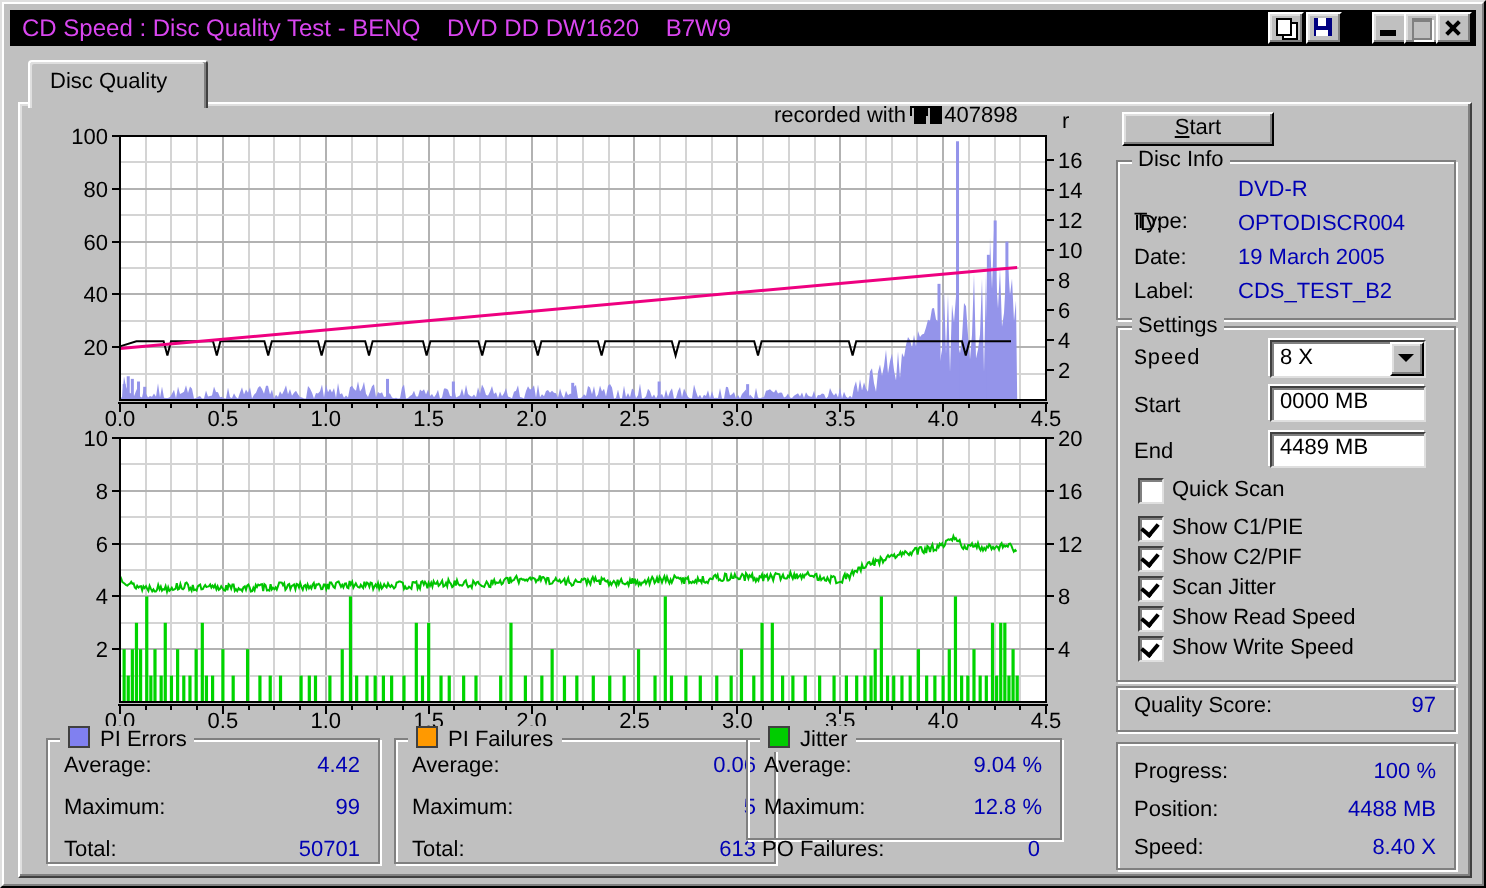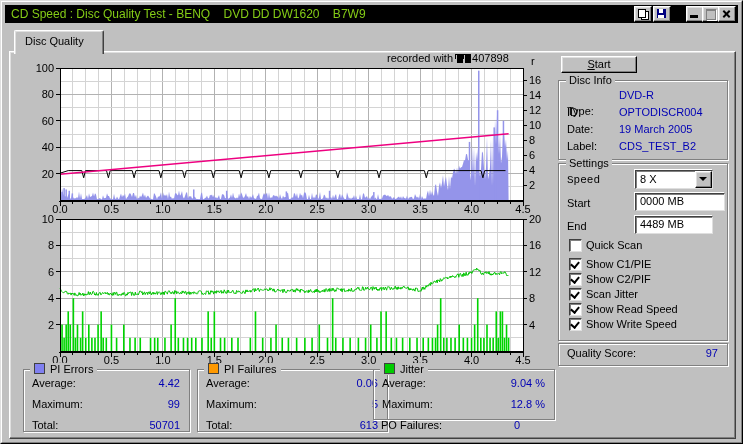--- a/index.html
+++ b/index.html
@@ -1,21 +1,21 @@
 <!DOCTYPE html>
 <html><head>
 <meta charset="utf-8">
 <style>
   html,body{margin:0;padding:0;}
   body{width:743px;height:444px;position:relative;background:#c0c0c0;font-family:"Liberation Sans",sans-serif;font-size:11px;color:#000;overflow:hidden;}
   .abs{position:absolute;}
   .window{position:absolute;inset:0;background:#c0c0c0;border:1px solid;border-color:#dfdfdf #000 #000 #dfdfdf;}
   .window-inner{position:absolute;inset:0;border:1px solid;border-color:#fff #808080 #808080 #fff;}
   .titlebar{position:absolute;left:4px;top:4px;right:4px;height:18px;background:#000;}
-  .title-text{position:absolute;left:6px;top:0;line-height:18px;color:#84cc16;font-size:12px;white-space:pre;}
+  .title-text{position:absolute;left:6px;top:0;line-height:18px;color:#d946ef;font-size:12px;white-space:pre;}
   .tbtn{position:absolute;background:#c0c0c0;border:1px solid;border-color:#fff #000 #000 #fff;box-shadow:inset -1px -1px 0 #808080,inset 1px 1px 0 #dfdfdf;}
   .tab{position:absolute;left:13px;top:29px;width:88px;height:23px;background:#c0c0c0;border:1px solid;border-color:#fff #404040 #c0c0c0 #fff;border-bottom:none;box-shadow:inset -1px 0 0 #808080,inset 1px 1px 0 #dfdfdf;border-radius:2px 2px 0 0;z-index:3;}
   .tab-label{position:absolute;left:10px;top:4px;}
   .panel{position:absolute;left:8px;top:50px;width:725px;height:386px;border:1px solid;border-color:#fff #404040 #404040 #fff;box-shadow:inset -1px -1px 0 #808080,inset 1px 1px 0 #dfdfdf;background:#c0c0c0;z-index:1;}
   .chart{position:absolute;z-index:2;}
   svg text{font-family:"Liberation Sans",sans-serif;font-size:11px;fill:#000;}
   .recorded{position:absolute;left:386px;top:51px;height:13px;z-index:4;white-space:nowrap;}
   .nero-glyph{display:inline-block;width:6px;height:9px;background:#000;vertical-align:-1px;position:relative;margin:0 1px;}
   .nero-glyph::before{content:"";position:absolute;left:-2px;top:0;width:2px;height:4px;border-left:1px solid #000;border-top:1px solid #000;}
   .corner-glyph{position:absolute;left:530px;top:54px;z-index:4;}
@@ -479,21 +479,21 @@
   <div class="group" style="left:557px;top:162px;width:168px;height:176px;">
     <span class="group-label">Settings</span>
     <span class="row-label" style="top:10px;font-family:Liberation Mono, monospace;">Speed</span>
     <div class="sunken" style="left:76px;top:6px;width:76px;height:17px;background:#fff;">
       <span class="val" style="top:2px;">8 X</span>
       <div class="combo-arrow-btn">
         <span class="arrow-down"></span>
       </div>
     </div>
     <span class="row-label" style="top:33px;">Start</span>
-    <div class="sunken" style="left:76px;top:29px;width:76px;height:16px;padding-left:12px;">
+    <div class="sunken" style="left:76px;top:29px;width:76px;height:16px;">
       <span class="val">0000 MB</span>
     </div>
     <span class="row-label" style="top:56px;">End</span>
     <div class="sunken" style="left:76px;top:52px;width:76px;height:16px;">
       <span class="val">4489 MB</span>
     </div>
     <div class="cb-row" style="top:75px;">
       <span class="cb-box"></span>
       <span class="cb-label">Quick Scan</span>
     </div>
@@ -517,40 +517,48 @@
       <span class="cb-box on"></span>
       <span class="cb-label">Show Write Speed</span>
     </div>
   </div>
 
   <div class="group" style="left:557px;top:342px;width:168px;height:21px;">
     <span class="row-label" style="top:3px;">Quality Score:</span>
     <span class="row-value" style="top:3px;">97</span>
   </div>
 
+  <div class="group" style="left:557px;top:370px;width:168px;height:62px;">
+    <span class="row-label" style="top:8px;">Progress:</span>
+    <span class="row-value" style="top:8px;">100 %</span>
+    <span class="row-label" style="top:27px;">Position:</span>
+    <span class="row-value" style="top:27px;">4488 MB</span>
+    <span class="row-label" style="top:46px;">Speed:</span>
+    <span class="row-value" style="top:46px;">8.40 X</span>
+  </div>
 
   <div class="statbox" style="left:22px;top:368px;width:165px;height:61px;">
     <span class="legend-row"><span class="swatch" style="background: rgb(128, 128, 240);"></span><span>PI Errors</span></span>
     <span class="row-label" style="top:7px;">Average:</span>
     <span class="row-value" style="top:7px;">4.42</span>
     <span class="row-label" style="top:28px;">Maximum:</span>
     <span class="row-value" style="top:28px;">99</span>
     <span class="row-label" style="top:49px;">Total:</span>
     <span class="row-value" style="top:49px;">50701</span>
   </div>
   <div class="statbox" style="left:196px;top:368px;width:165px;height:61px;padding-left:24px;">
     <span class="legend-row"><span class="swatch" style="background: rgb(255, 153, 0);"></span><span>PI Failures</span></span>
     <span class="row-label" style="top:7px;">Average:</span>
     <span class="row-value" style="top:7px;">0.06</span>
     <span class="row-label" style="top:28px;">Maximum:</span>
     <span class="row-value" style="top:28px;">5</span>
     <span class="row-label" style="top:49px;">Total:</span>
     <span class="row-value" style="top:49px;">613</span>
   </div>
-  <div class="statbox" style="left:372px;top:368px;width:156px;height:49px;padding-left:24px;">
+  <div class="statbox" style="left:372px;top:368px;width:156px;height:49px;">
     <span class="legend-row"><span class="swatch" style="background: rgb(0, 204, 0);"></span><span>Jitter</span></span>
     <span class="row-label" style="top:7px;">Average:</span>
     <span class="row-value" style="top:7px;">9.04 %</span>
     <span class="row-label" style="top:28px;">Maximum:</span>
     <span class="row-value" style="top:28px;">12.8 %</span>
   </div>
   <div class="abs" style="left:372px;top:418px;width:156px;height:14px;z-index:4;">
     <span class="row-label">PO Failures:</span>
     <span class="row-value">0</span>
   </div>

